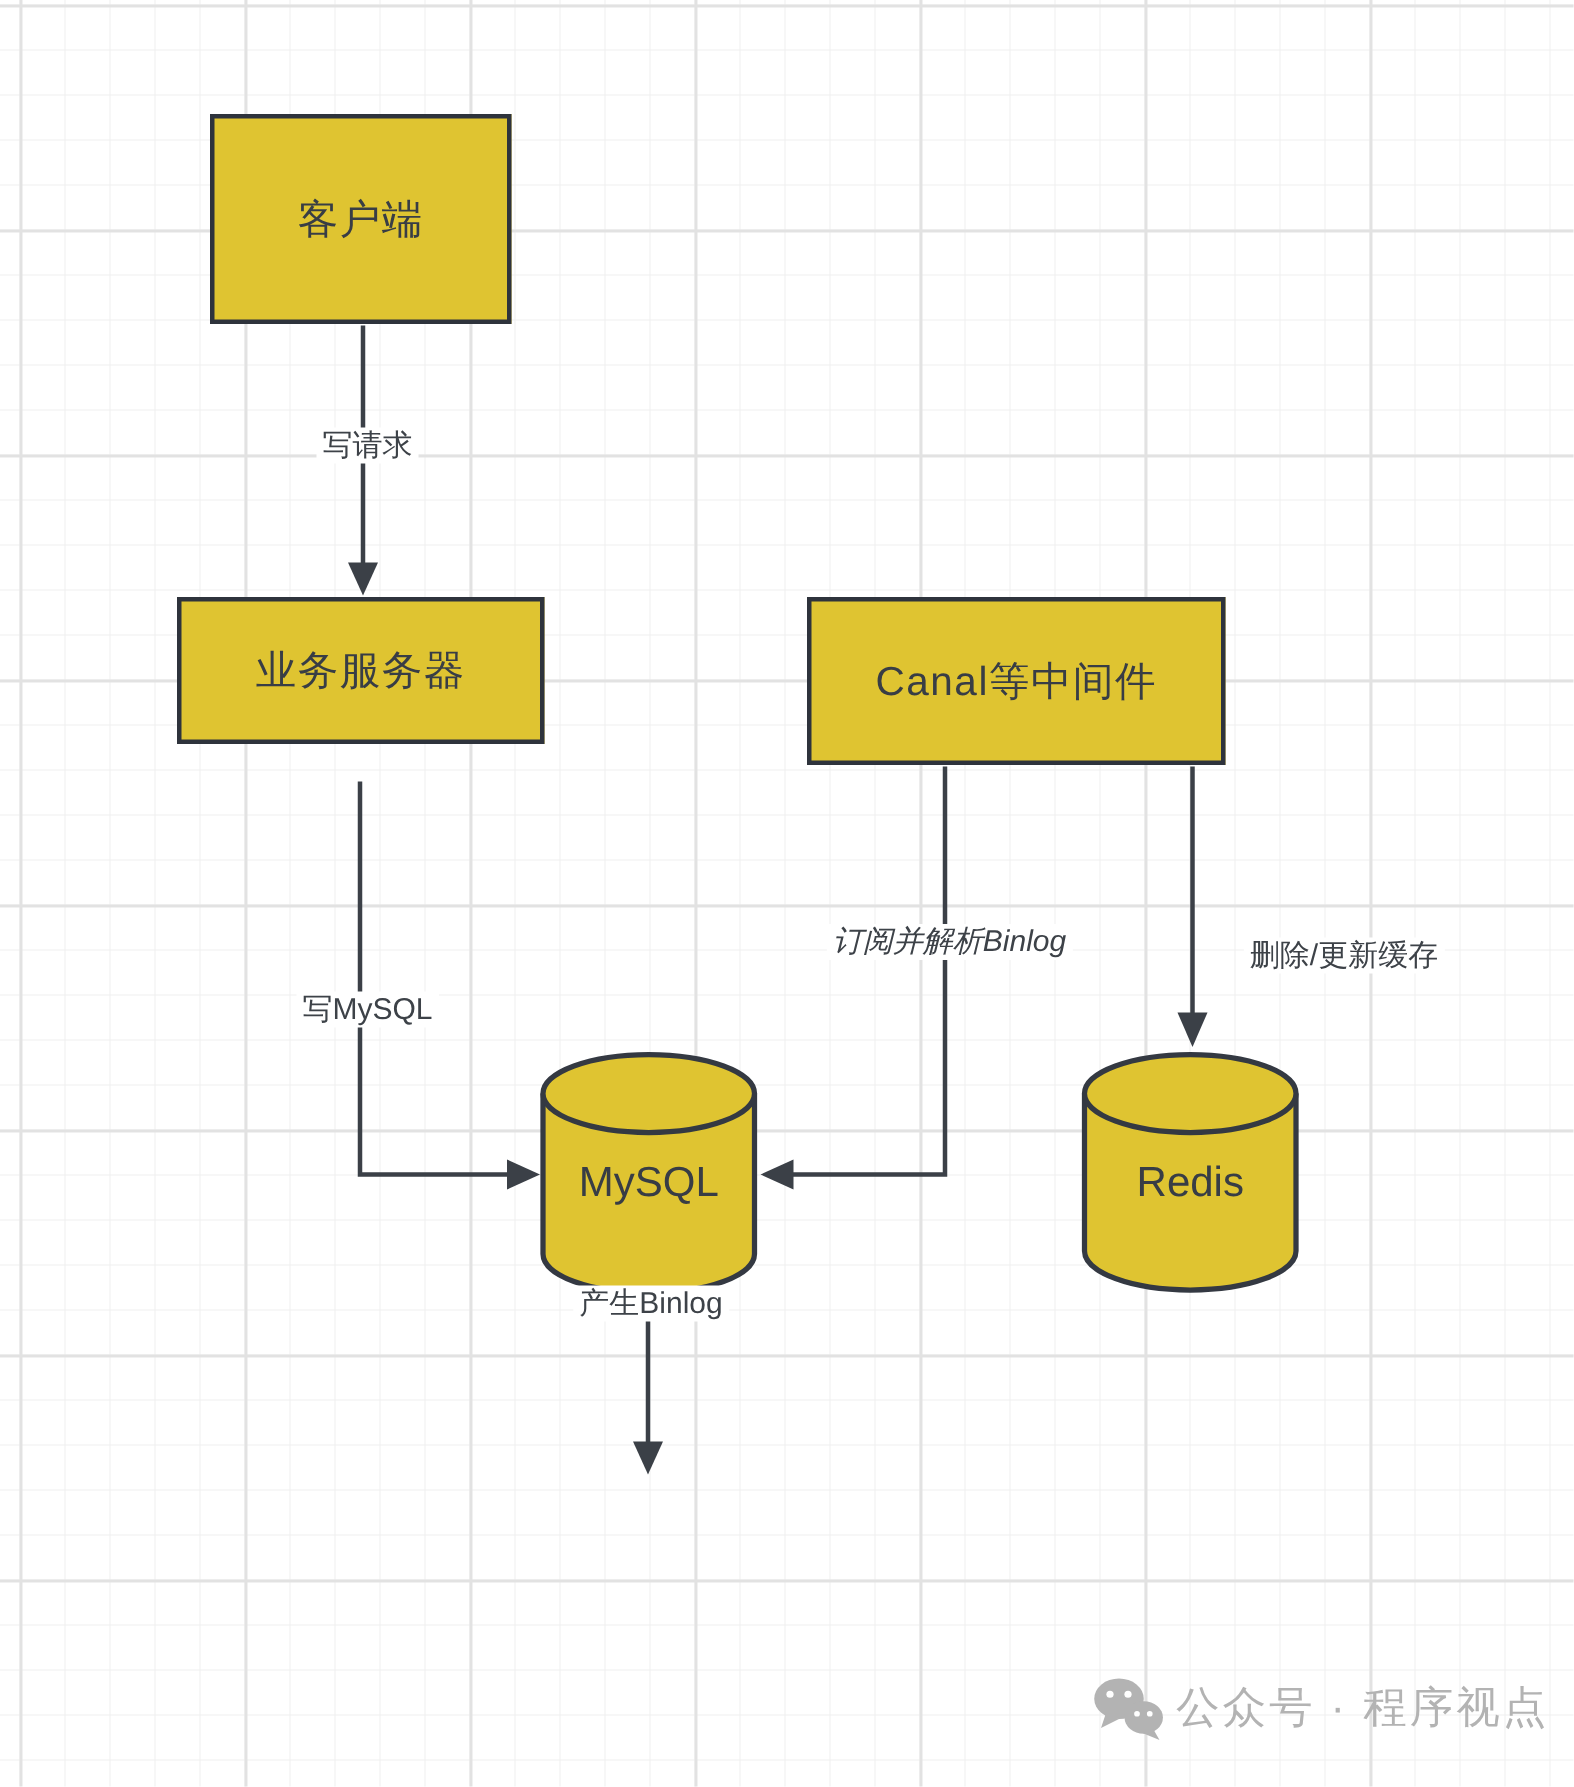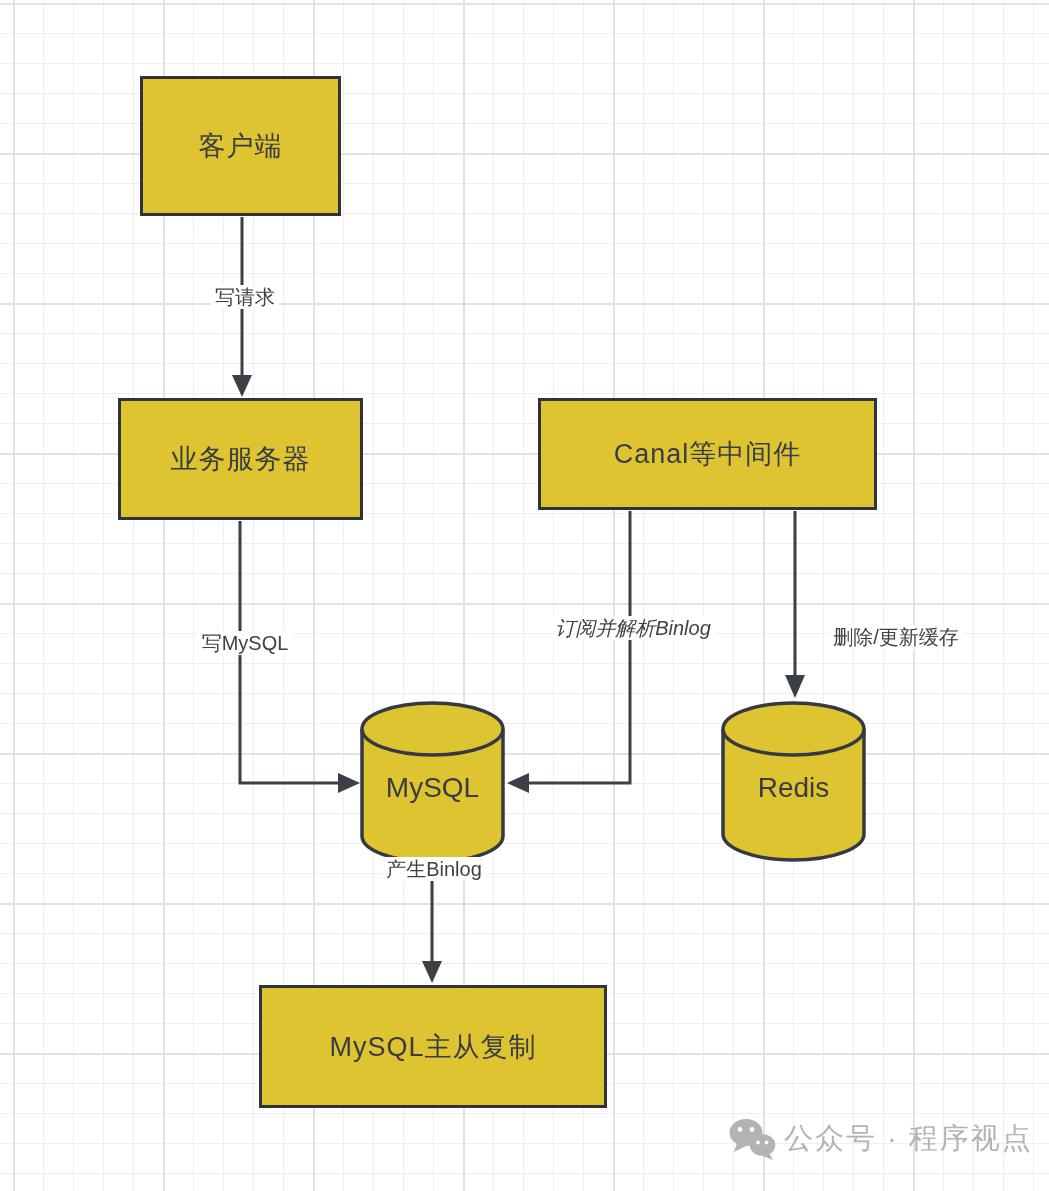--- a/index.html
+++ b/index.html
@@ -123,35 +123,32 @@
       <path class="cyl" d="M723,729 L723,834 A70.5,26 0 0 0 864,834 L864,729"></path>
       <ellipse class="cyl" cx="793.5" cy="729" rx="70.5" ry="26"></ellipse>
       <text class="cyl-label" x="793.5" y="790">Redis</text>
     </g>
   </svg>
 
   <div class="node" style="left:140px; top:76px; width:201px; height:140px;">
     <span>客户端</span>
   </div>
 
-  <div class="node" style="left:118px; top:398px; width:245px; height:122px;">
+  <div class="node" style="left:118px; top:398px; width:245px; height:98px;">
     <span>业务服务器</span>
   </div>
 
-  <div class="node" style="left:538px; top:398px; width:339px; height:112px;">
+  <div class="node" style="left:538px; top:398px; width:279px; height:112px;">
     <span>Canal等中间件</span>
   </div>
 
-  <div class="node" style="left:259px; top:985px; width:348px; height:123px;">
-    <span>MySQL主从复制</span>
-  </div>
 
   <div class="edge-label" style="left:245px; top:297px;">写请求</div>
 
-  <div class="edge-label" style="left:245px; top:643px;">写MySQL</div>
+  <div class="edge-label" style="left:245px; top:673px;">写MySQL</div>
 
   <div class="edge-label" style="left:633px; top:628px;font-style:italic;">订阅并解析Binlog</div>
 
   <div class="edge-label" style="left:896px; top:637px;">删除/更新缓存</div>
 
   <div class="edge-label" style="left:434px; top:869px;">产生Binlog</div>
 
   <div class="watermark">
     <svg width="50" height="42" viewBox="0 0 50 42">
       <ellipse cx="18" cy="14.5" rx="16.5" ry="13.5" fill="#b3b3b3"></ellipse>

